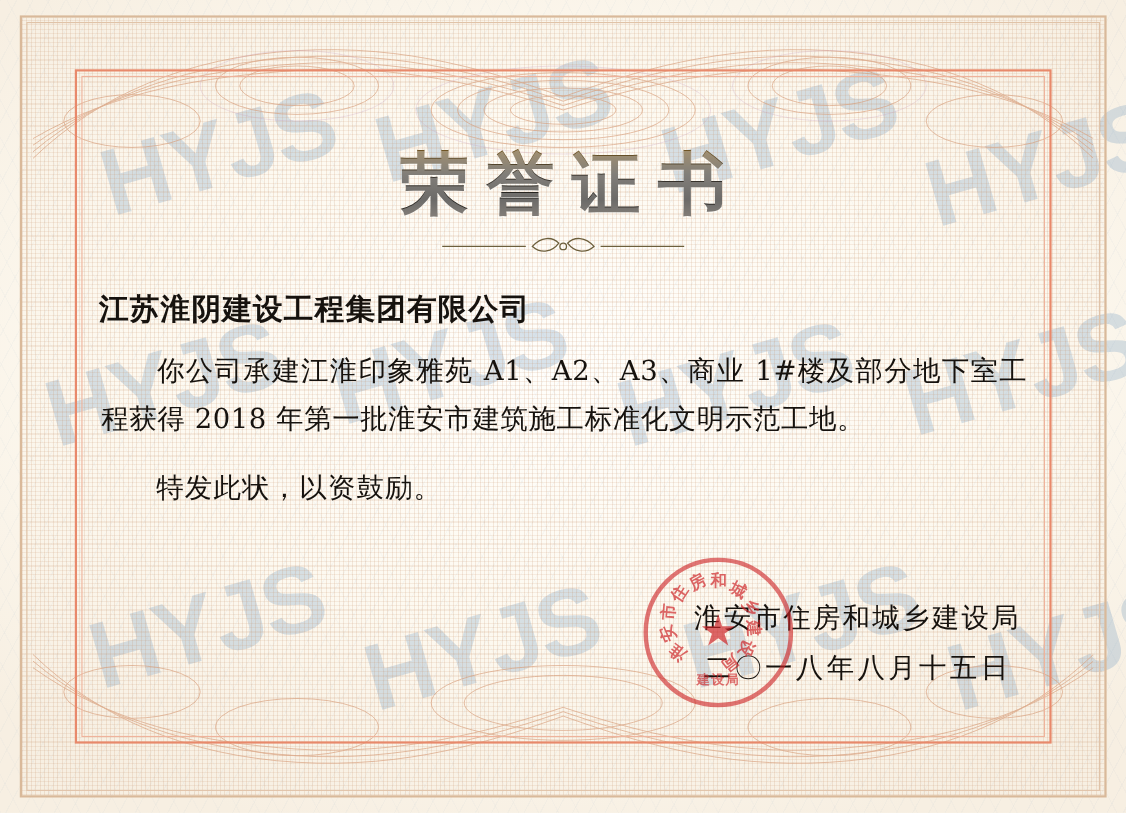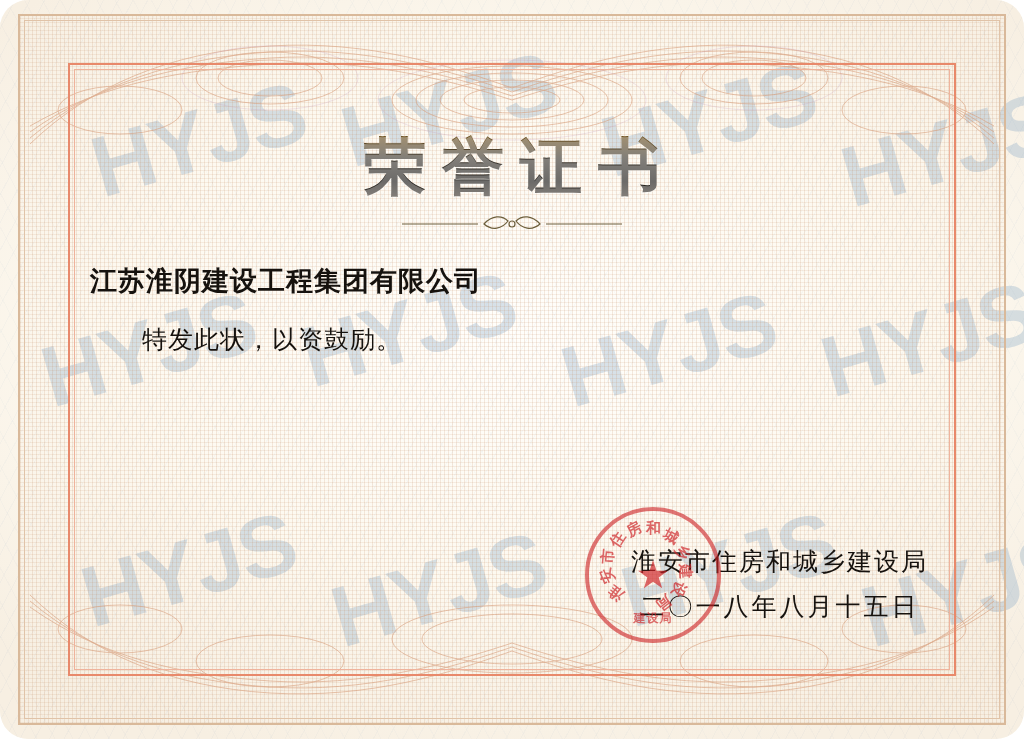--- a/index.html
+++ b/index.html
@@ -14,21 +14,20 @@
     font-family: "Liberation Serif", "DejaVu Serif", serif;
   }
 
   
   .certificate {
     position: relative;
     width: 1024px;
     height: 739px;
     background: #fdfaf2;
     overflow: hidden;
-    border-radius: 28px;
   }
 
   
   .paper-base {
     position: absolute;
     inset: 0;
     background:
       radial-gradient(ellipse 70% 60% at 50% 45%, #fffefb 0%, #fdf9f0 55%, #f7efe2 100%);
   }
 
@@ -316,20 +315,21 @@
             <path d="M92,11 C100,2 110,2 116,8 C110,16 100,18 92,11 Z"></path>
             <path d="M148,11 C140,2 130,2 124,8 C130,16 140,18 148,11 Z"></path>
             <circle cx="120" cy="11" r="3"></circle>
           </g>
         </svg>
       </div>
     </div>
 
     <div class="body-text">
       <div class="recipient">江苏淮阴建设工程集团有限公司</div>
+      <div class="para"><span class="indent"></span><span>你公司承建江淮印象雅苑 A1、A2、A3、商业 1#楼及部分地下室工程获得 2018 年第一批淮安市建筑施工标准化文明示范工地。</span></div>
       <div class="para para2"><span class="indent"></span><span>特发此状，以资鼓励。</span></div>
     </div>
 
     <div class="sign-block">
       <div class="issuer">淮安市住房和城乡建设局</div>
       <div class="issue-date">二〇一八年八月十五日</div>
     </div>
   </div>
 
   <div class="seal">

